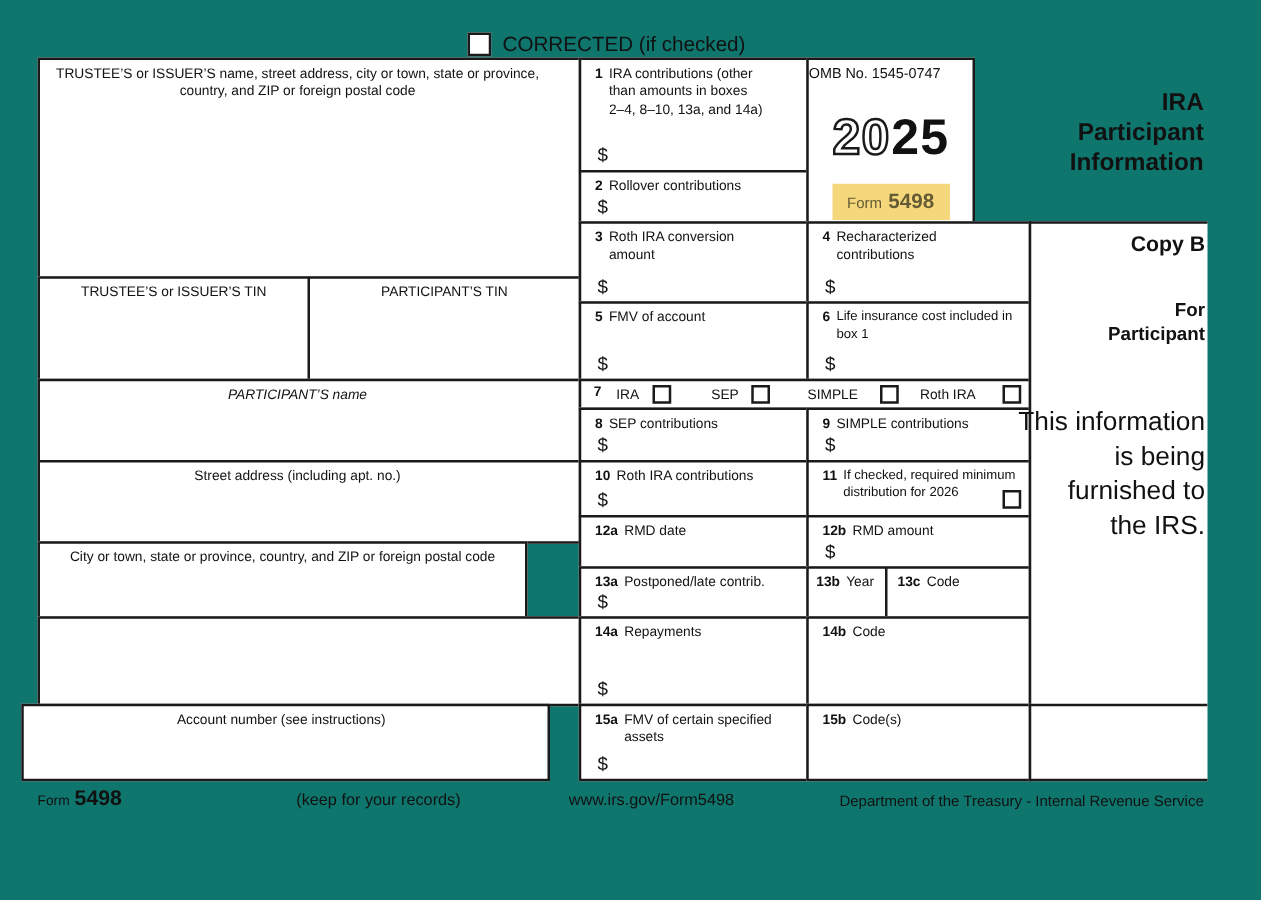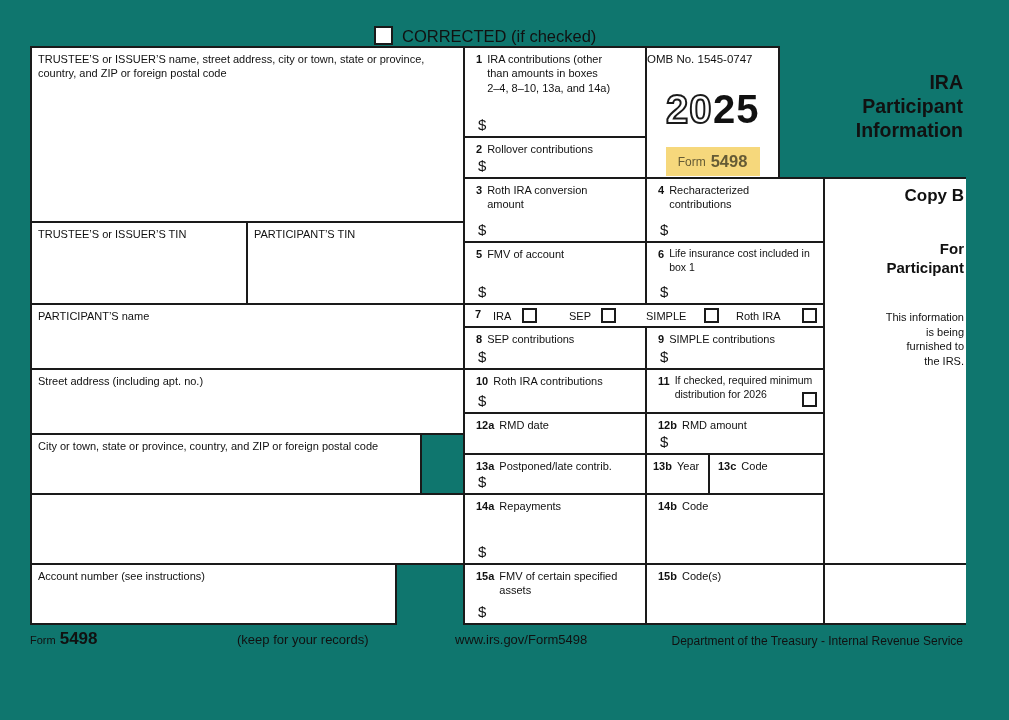--- a/index.html
+++ b/index.html
@@ -1,34 +1,34 @@
 <!DOCTYPE html>
 <html><head>
 <meta charset="utf-8">
 <style>
   html,body{margin:0;padding:0;background:#fff;}
   #page{position:relative;width:1009px;height:720px;background:#0f766e;
         font-family:"Liberation Sans",sans-serif;color:#111;overflow:hidden;}
   .cell{position:absolute;box-sizing:border-box;border:2px solid #1a1a1a;background:#fff;}
   .cell.no-right{border-right:none;}
   .cell.no-bottom{border-bottom:none;}
-  .lbl{padding:4px 6px 0 6px;line-height:1.3;font-size:11px;max-width:400px;}
+  .lbl{padding:4px 6px 0 6px;line-height:1.3;font-size:11px;max-width:400px;text-align:center;}
   .numlbl{display:flex;gap:5px;padding:4px 4px 0 11px;line-height:1.3;font-size:11px;}
   .num{font-weight:700;flex:none;}
   .btext{display:inline-block;}
   .w120 .btext{max-width:124px;}
   .w140 .btext{max-width:142px;font-size:10.5px;}
   .dollar{position:absolute;left:13px;bottom:3px;font-size:15px;}
   .cb{position:absolute;box-sizing:border-box;border:2px solid #1a1a1a;background:#fff;}
   .abs{position:absolute;}
   .rt{text-align:right;}
   .title{top:71px;right:46px;font-size:19.5px;font-weight:700;line-height:1.22;}
   .copyb{top:186px;right:45px;font-size:17px;font-weight:700;}
   .forpart{top:239px;right:45px;font-size:15px;font-weight:700;line-height:1.27;}
-  .furnished{top:310px;right:45px;font-size:11px;line-height:1.32;}
+  .furnished{top:324px;right:45px;font-size:21px;line-height:1.32;}
   .corrected-label{left:402px;top:27px;font-size:16.5px;}
   .omb-no{padding-top:5px;text-align:left;font-size:11.5px;}
   .omb-year{position:absolute;top:42px;left:50%;transform:translateX(-50%);}
   .yr{font-family:"Liberation Sans",sans-serif;font-weight:700;font-size:40px;}
   .yr-outline{fill:#fff;stroke:#1a1a1a;stroke-width:2px;}
   .yr-solid{fill:#111;}
   .form-badge{position:absolute;left:50%;transform:translateX(-50%);top:99px;width:94px;height:29px;
               display:flex;align-items:center;justify-content:center;gap:5px;}
   .badge-prefix{font-size:12px;}
   .badge-num{font-size:16.5px;font-weight:700;}
@@ -53,35 +53,35 @@
   </div>
 
   <div class="cell" style="left:246px;top:221px;width:219px;height:84px;">
     <div class="lbl">PARTICIPANT’S TIN</div>
   </div>
 
   <div class="cell" style="left:30px;top:221px;width:218px;height:84px;">
     <div class="lbl">TRUSTEE’S or ISSUER’S TIN</div>
   </div>
 
-  <div class="cell" style="left:30px;top:303px;width:435px;height:67px;">
+  <div class="cell" style="left:30px;top:303px;width:435px;height:67px;font-style:italic;">
     <div class="lbl">PARTICIPANT’S name</div>
   </div>
 
   <div class="cell" style="left:30px;top:368px;width:435px;height:67px;">
     <div class="lbl">Street address (including apt. no.)</div>
   </div>
 
   <div class="cell" style="left:30px;top:433px;width:392px;height:62px;">
     <div class="lbl">City or town, state or province, country, and ZIP or foreign postal code</div>
   </div>
 
   <div class="cell" style="left:30px;top:493px;width:435px;height:72px;"></div>
 
-  <div class="cell" style="left:30px;top:563px;width:367px;height:62px;">
+  <div class="cell" style="left:17px;top:563px;width:423px;height:62px;">
     <div class="lbl">Account number (see instructions)</div>
   </div>
 
   <div class="cell w120" style="left:463px;top:46px;width:184px;height:92px;">
     <div class="numlbl">
       <span class="num">1</span>
       <span class="btext">IRA contributions (other than amounts in boxes 2–4, 8–10, 13a, and 14a)</span>
     </div>
     <span class="dollar">$</span>
   </div>

